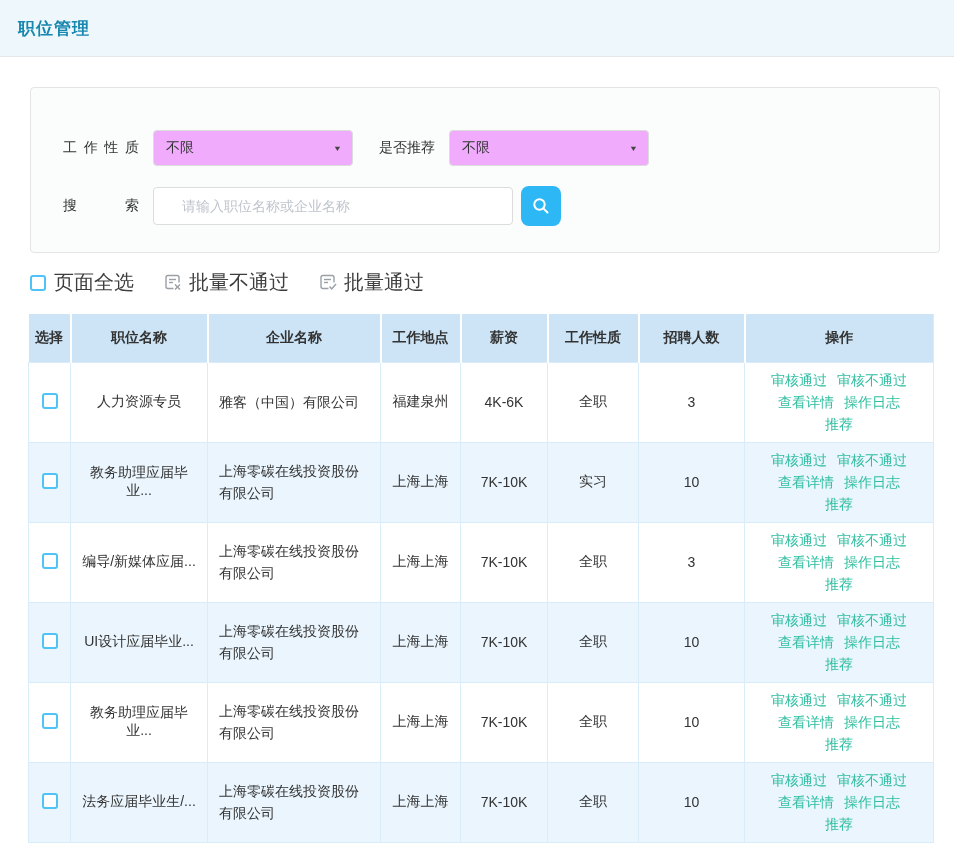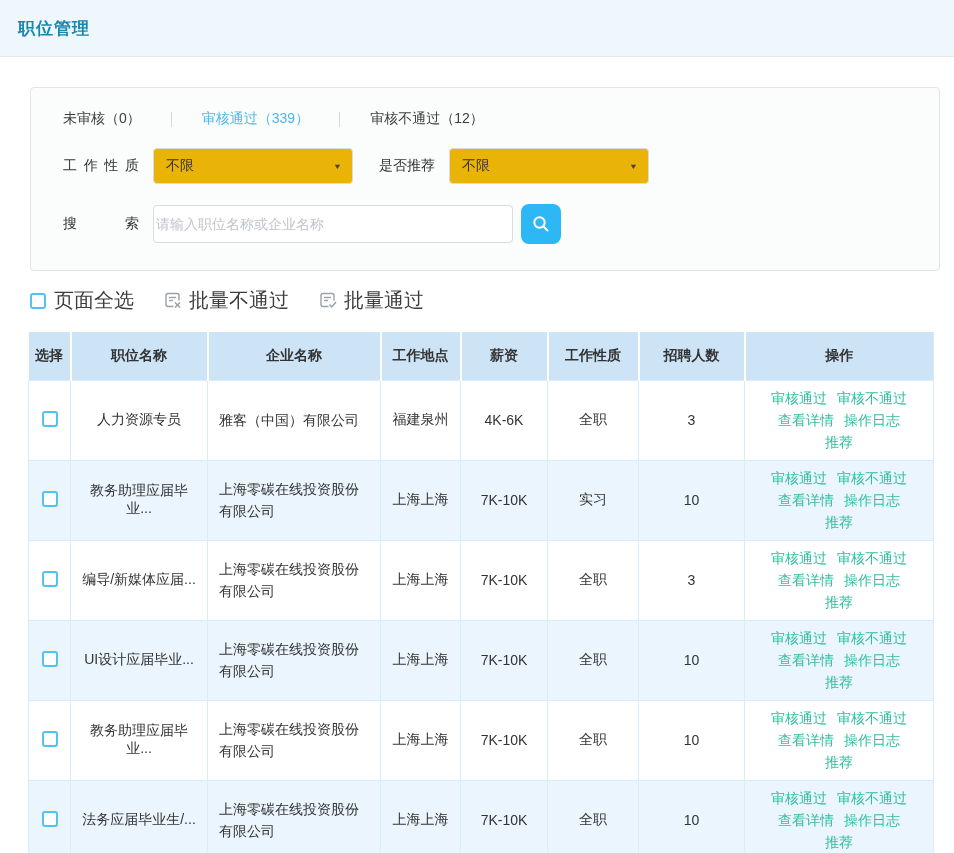--- a/index.html
+++ b/index.html
@@ -18,28 +18,28 @@
     background:#fbfcfc; padding:22px 0 26px 22px; }
 
   .tabs { display:flex; align-items:center; padding-left:10px; font-size:14px; color:#3d3d3d; }
   .tab { cursor:pointer; }
   .tab.active { color:#4db8ea; }
   .tab-sep { width:1px; height:15px; background:#d8d8d8; margin:0 30px; }
 
   .filter-row { display:flex; align-items:center; margin-top:20px; padding-left:10px; }
   .filter-label { font-size:14px; color:#333; margin-right:14px; }
   .filter-label.justify { display:inline-block; width:76px; text-align:justify; text-align-last:justify; }
-  .select-box { width:200px; height:36px; background:#eab308; border:1px solid #dcdcdc;
+  .select-box { width:200px; height:36px; background:#f0abfc; border:1px solid #dcdcdc;
     border-radius:4px; display:flex; align-items:center; justify-content:space-between;
     padding:0 10px 0 12px; font-size:14px; color:#333; cursor:pointer; }
   .select-box .caret { font-size:9px; color:#444; transform:scaleY(.85); }
   .inline-gap { width:26px; }
 
   .search-input { width:360px; height:38px; border:1px solid #dcdcdc; border-radius:4px;
-    padding:0 2px; font-size:14px; color:#333; outline:none; }
+    padding:0 28px; font-size:14px; color:#333; outline:none; }
   .search-input::placeholder { color:#bfc4cc; }
   .search-btn { width:40px; height:40px; margin-left:8px; background:#2db7f5; border:none;
     border-radius:8px; display:flex; align-items:center; justify-content:center; cursor:pointer; }
 
   
   .toolbar { display:flex; align-items:center; margin-top:16px; font-size:20px; color:#3d3d3d; }
   .toolbar-item { display:flex; align-items:center; margin-right:30px; cursor:pointer; }
   .cbox { width:16px; height:16px; border:2px solid #4fc3f7; border-radius:3px;
     background:#fff; display:inline-block; cursor:pointer; }
   .toolbar .cbox { margin-right:8px; }
@@ -61,27 +61,20 @@
 </head>
 <body>
 
 <div class="page-header">
   <div class="page-title">职位管理</div>
 </div>
 
 <div class="content">
 
   <div class="card">
-    <div class="tabs">
-      <span class="tab">未审核（0）</span>
-      <span class="tab-sep"></span>
-      <span class="tab active">审核通过（339）</span>
-      <span class="tab-sep"></span>
-      <span class="tab">审核不通过（12）</span>
-    </div>
 
     <div class="filter-row">
       <span class="filter-label justify">工作性质</span>
       <div class="select-box">
         <span>不限</span>
         <span class="caret">▼</span>
       </div>
       <span class="inline-gap"></span>
       <span class="filter-label">是否推荐</span>
       <div class="select-box">

